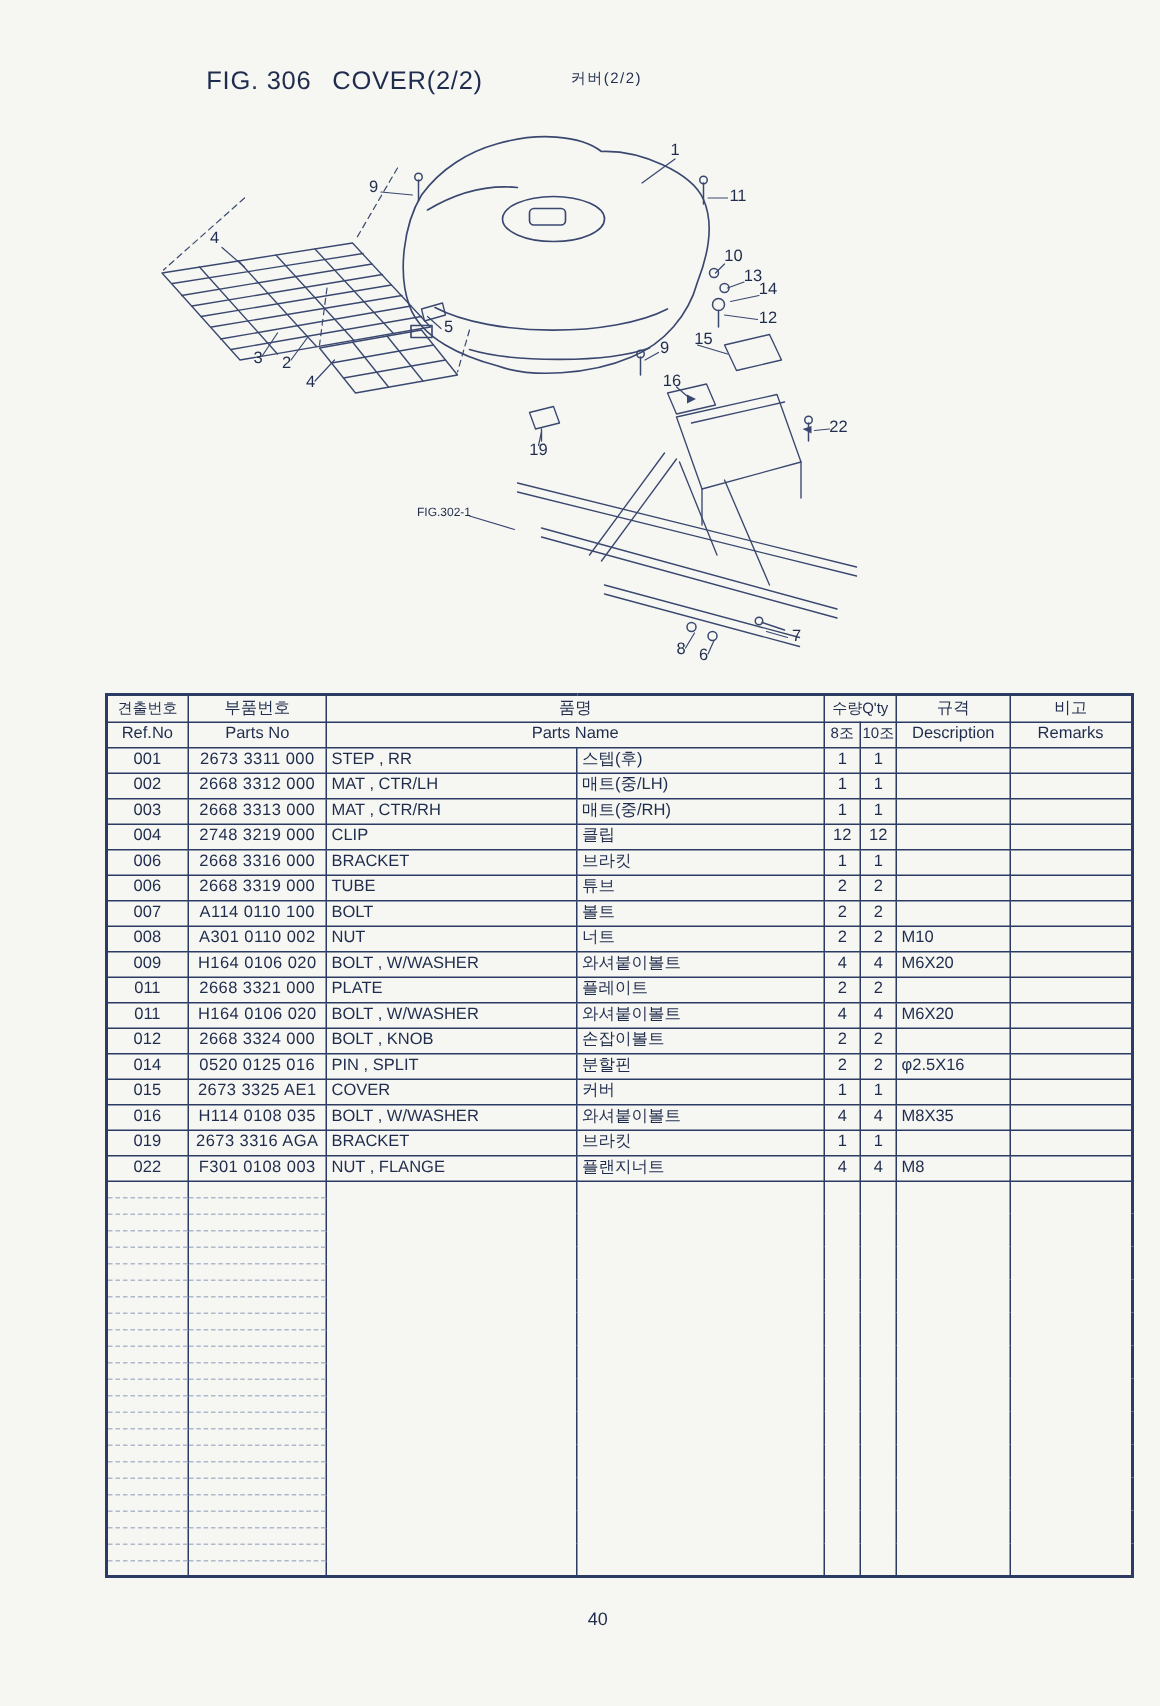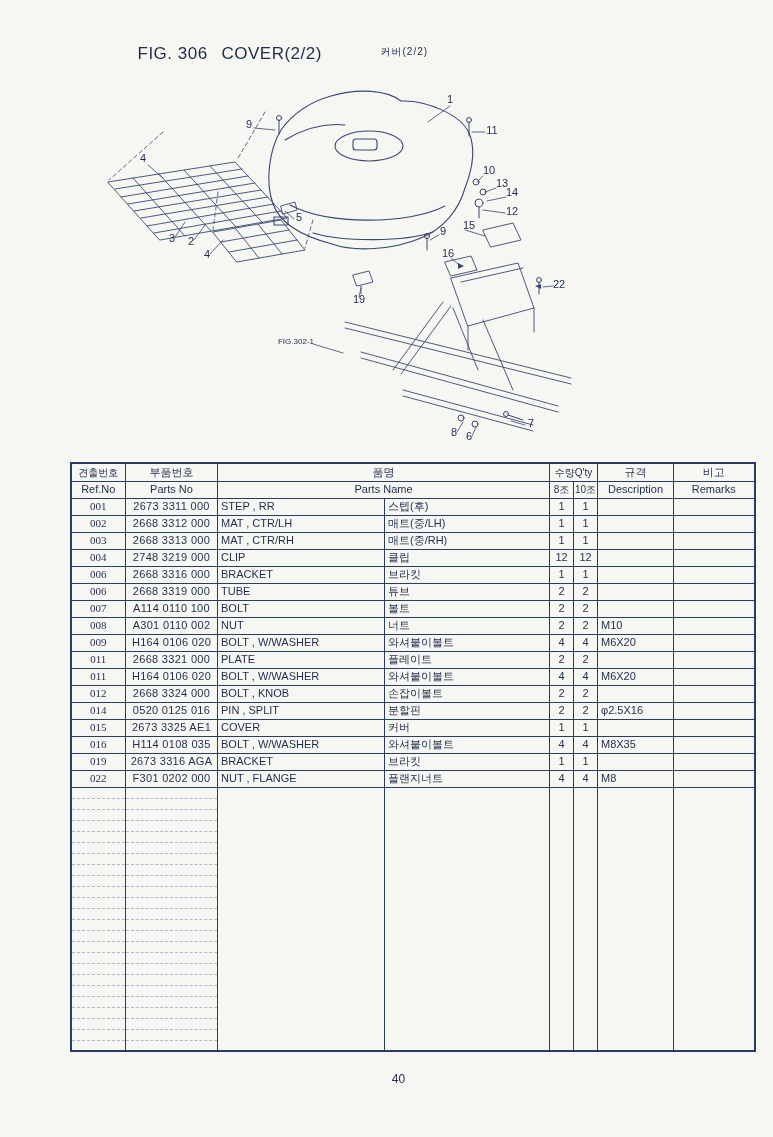--- a/index.html
+++ b/index.html
@@ -27,21 +27,21 @@
   .parts-table th,.parts-table td{
     border-left:1px solid var(--ink);border-right:1px solid var(--ink);
     font-size:11px;font-weight:normal;padding:0 3px;white-space:nowrap;overflow:hidden;
     height:17px;line-height:1.1;color:var(--text);
   }
   .parts-table thead th{border-bottom:1px solid var(--ink);text-align:center;padding:0 1px;}
   .parts-table thead tr.h1 th{height:18px;}
   .parts-table thead tr.h2 th{height:17px;}
   .h-sm{font-size:10px !important;}
   tbody[data-name="parts-table-body"] td{border-bottom:1px solid var(--ink);}
-  .c-ref{text-align:center;font-family:Liberation Serif, serif;}
+  .c-ref{text-align:center;}
   .c-part{text-align:center;letter-spacing:.3px;}
   .c-name,.c-kr,.c-desc,.c-rem{text-align:left;}
   .c-q8,.c-q10{text-align:center;padding:0 2px;}
   tbody[data-name="parts-table-fill"] td{height:11px;border-bottom:none;}
   tbody[data-name="parts-table-fill"] .c-ref,
   tbody[data-name="parts-table-fill"] .c-part{border-bottom:1px dashed var(--dash);}
 
   .page-number{position:absolute;top:1072px;left:0;width:100%;text-align:center;font-size:12px;padding-left:24px;}
 </style>
 </head>
@@ -350,21 +350,21 @@
           <td class="c-part" data-name="cell-part">2673 3316 AGA</td>
           <td class="c-name" data-name="cell-name">BRACKET</td>
           <td class="c-kr" data-name="cell-kr">브라킷</td>
           <td class="c-q8" data-name="cell-q8">1</td>
           <td class="c-q10" data-name="cell-q10">1</td>
           <td class="c-desc" data-name="cell-desc"></td>
           <td class="c-rem" data-name="cell-rem"></td>
         </tr>
         <tr data-name="table-row">
           <td class="c-ref" data-name="cell-ref">022</td>
-          <td class="c-part" data-name="cell-part">F301 0202 000</td>
+          <td class="c-part" data-name="cell-part">F301 0108 003</td>
           <td class="c-name" data-name="cell-name">NUT , FLANGE</td>
           <td class="c-kr" data-name="cell-kr">플랜지너트</td>
           <td class="c-q8" data-name="cell-q8">4</td>
           <td class="c-q10" data-name="cell-q10">4</td>
           <td class="c-desc" data-name="cell-desc">M8</td>
           <td class="c-rem" data-name="cell-rem"></td>
         </tr>
       </tbody>
     <tbody data-name="parts-table-fill">
         <tr data-name="empty-row">

